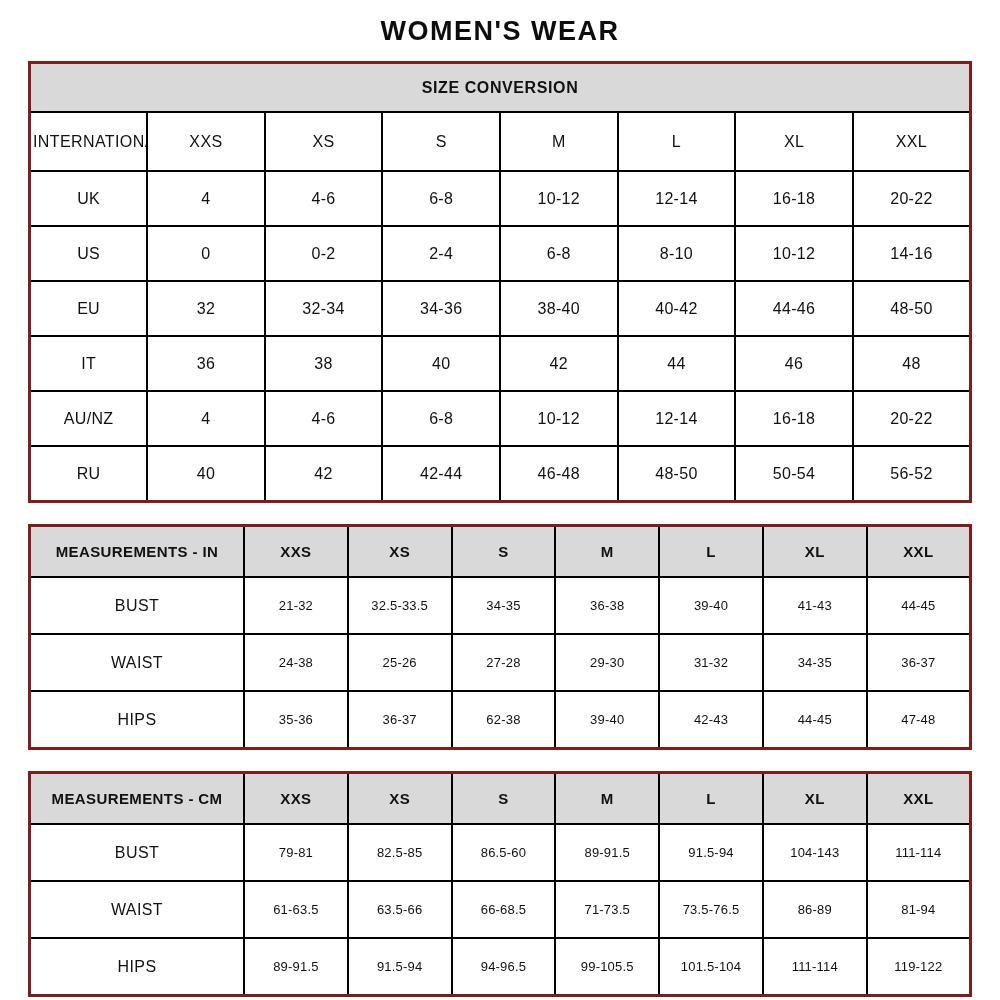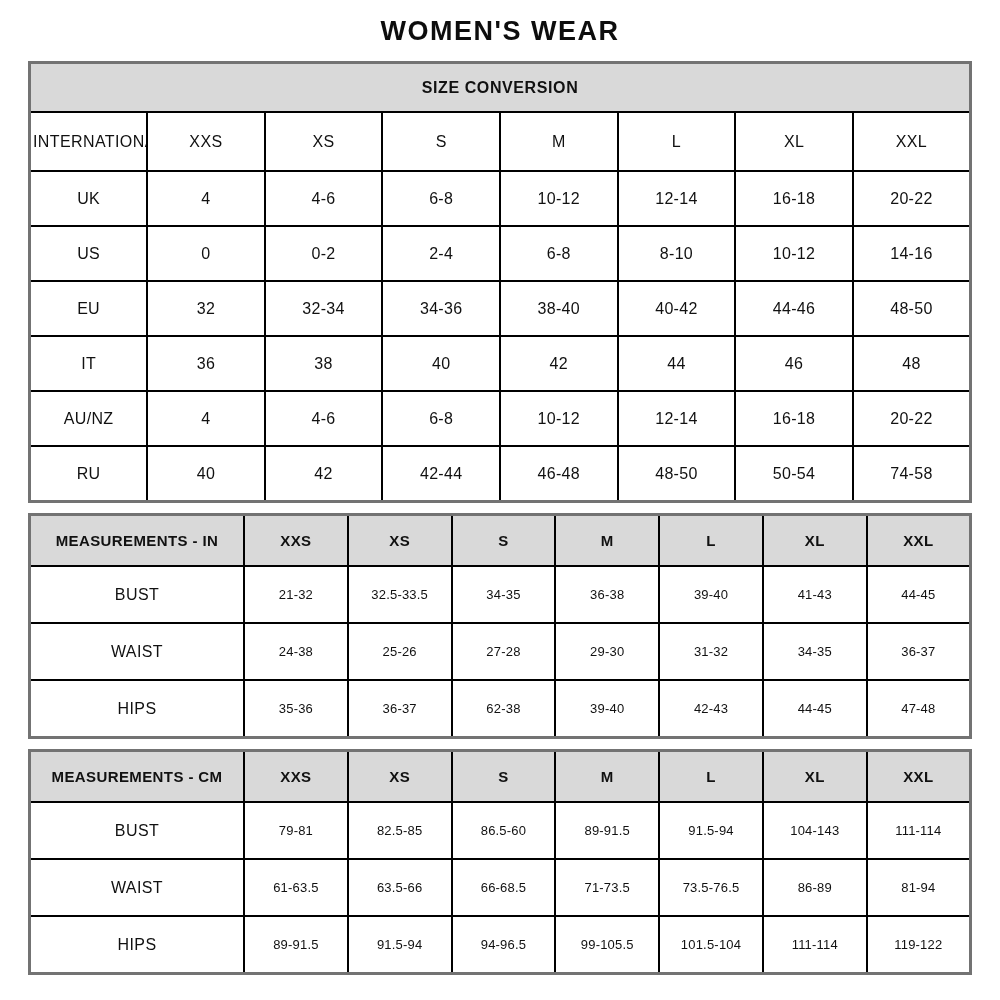--- a/index.html
+++ b/index.html
@@ -21,22 +21,22 @@
     font-size: 27px;
     font-weight: 700;
     letter-spacing: 1.5px;
     margin: 6px 0 14px 0;
     color: #0d0d0d;
   }
   table.tbl {
     width: 100%;
     border-collapse: collapse;
     table-layout: fixed;
-    border: 3px solid #737373;
-    margin-bottom: 10px;
+    border: 3px solid #7f1d1d;
+    margin-bottom: 21px;
   }
   table.tbl th, table.tbl td {
     border: 2px solid #000000;
     text-align: center;
     vertical-align: middle;
     padding: 0 2px;
     overflow: hidden;
     white-space: nowrap;
   }
   
@@ -157,21 +157,21 @@
           <td class="value-cell">20-22</td>
         </tr>
         <tr>
           <td class="row-label">RU</td>
           <td class="value-cell">40</td>
           <td class="value-cell">42</td>
           <td class="value-cell">42-44</td>
           <td class="value-cell">46-48</td>
           <td class="value-cell">48-50</td>
           <td class="value-cell">50-54</td>
-          <td class="value-cell">74-58</td>
+          <td class="value-cell">56-52</td>
         </tr>
       </tbody>
   </table>
 
   <table class="tbl meas-table">
     <thead>
       <tr class="cols">
           <th class="label-col">MEASUREMENTS - IN</th>
           <th>XXS</th>
           <th>XS</th>

